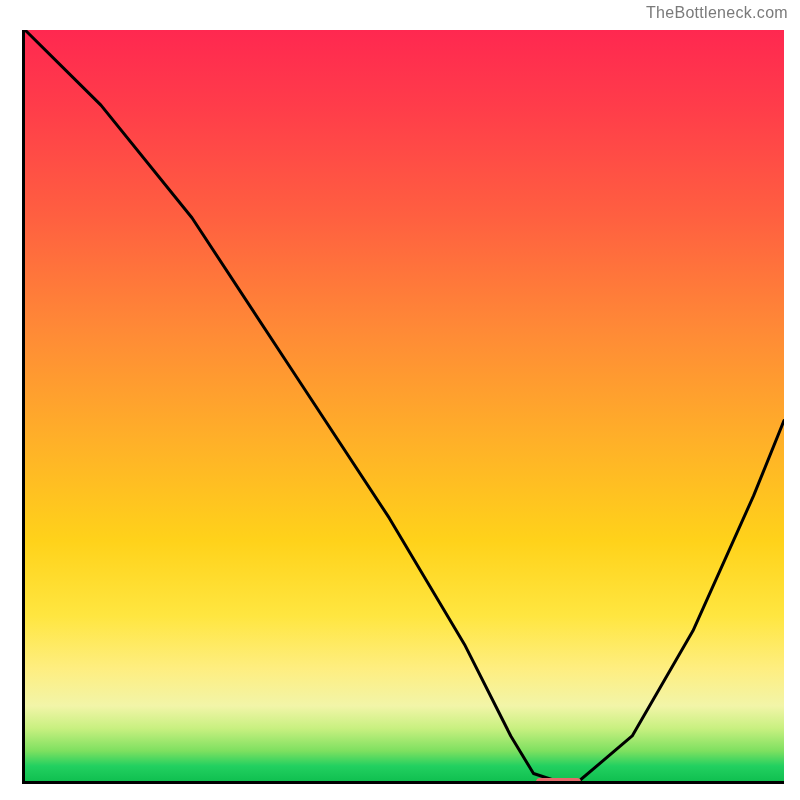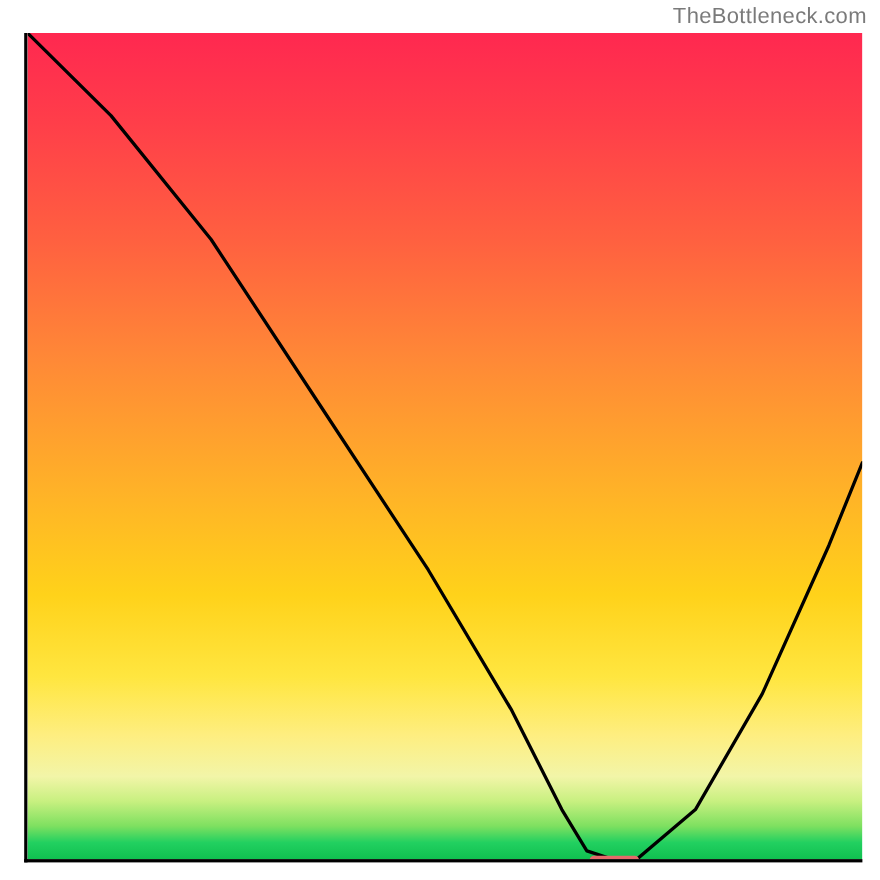--- a/index.html
+++ b/index.html
@@ -14,21 +14,21 @@
   .stage {
     position: relative;
     width: 800px;
     height: 800px;
   }
   .watermark {
     position: absolute;
     top: 4px;
     right: 12px;
     color: #7a7a7a;
-    font-size: 20px;
+    font-size: 16px;
     font-weight: 400;
     letter-spacing: 0.3px;
     user-select: none;
   }
   .plot-area {
     position: absolute;
     left: 22px;
     top: 30px;
     width: 762px;
     height: 754px;

